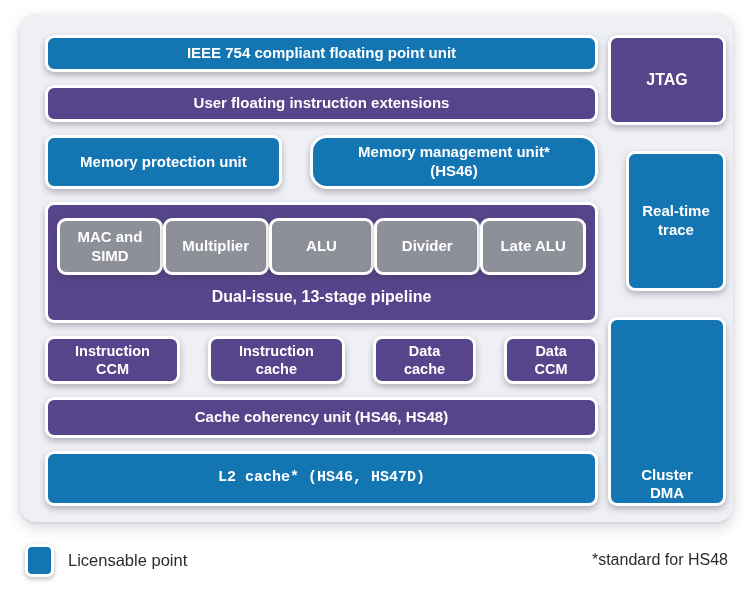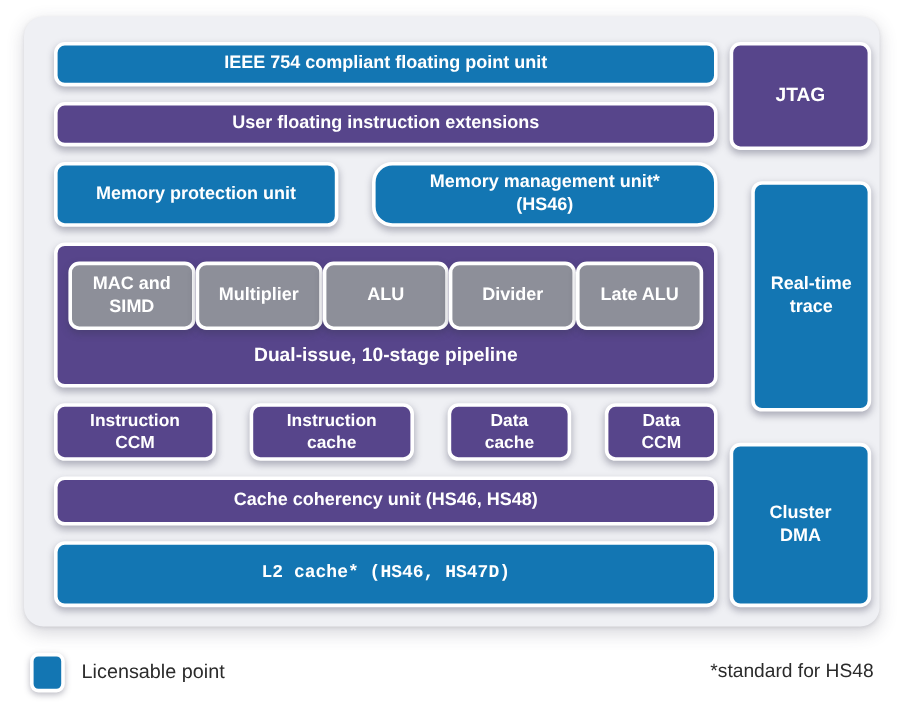--- a/index.html
+++ b/index.html
@@ -63,22 +63,22 @@
     flex:1;display:flex;align-items:center;justify-content:center;
     font-size:16px;font-weight:bold;color:#fff;
   }
   .ccm-row{height:50px;}
   .ccm-row .block{font-size:14.5px;}
   .ccm-row .b1{flex:147;}
   .ccm-row .b2{flex:149;}
   .ccm-row .b3{flex:111;}
   .ccm-row .b4{flex:100;}
   .jtag{height:90px;font-size:16px;}
-  .rtt{height:192px;margin-left:18px;}
-  .cdma{flex:1;}
+  .rtt{height:140px;margin-left:18px;}
+  .cdma{flex:1;align-items:flex-end;}
   .legend{
     position:absolute;left:25px;right:22px;top:541px;height:38px;
     display:flex;align-items:center;
     color:var(--text-dark);
     font-size:16px;
   }
   .swatch{
     width:29px;height:33px;
     background:var(--blue);
     border:3px solid #ffffff;
@@ -125,21 +125,21 @@
         <div class="block gray unit">
           <span>ALU</span>
         </div>
         <div class="block gray unit">
           <span>Divider</span>
         </div>
         <div class="block gray unit">
           <span>Late ALU</span>
         </div>
       </div>
-      <div class="pipeline-caption">Dual-issue, 10-stage pipeline</div>
+      <div class="pipeline-caption">Dual-issue, 13-stage pipeline</div>
     </div>
 
     <div class="row ccm-row">
       <div class="block purple b1">
         <span>Instruction
 CCM</span>
       </div>
       <div class="block purple b2">
         <span>Instruction
 cache</span>

